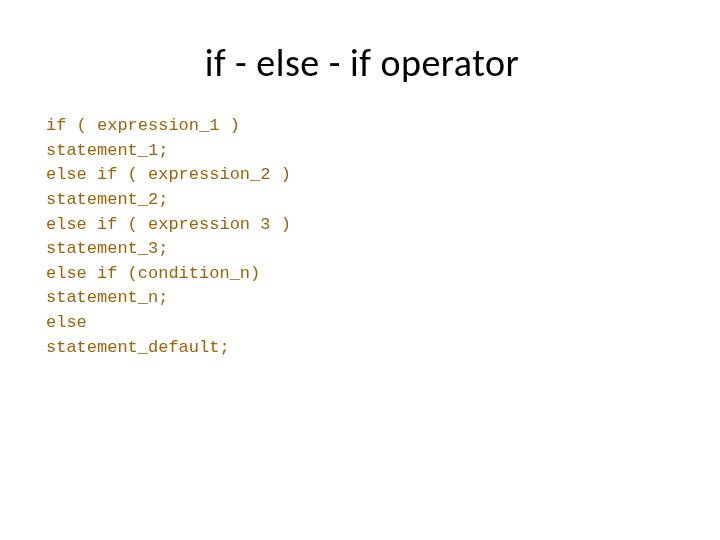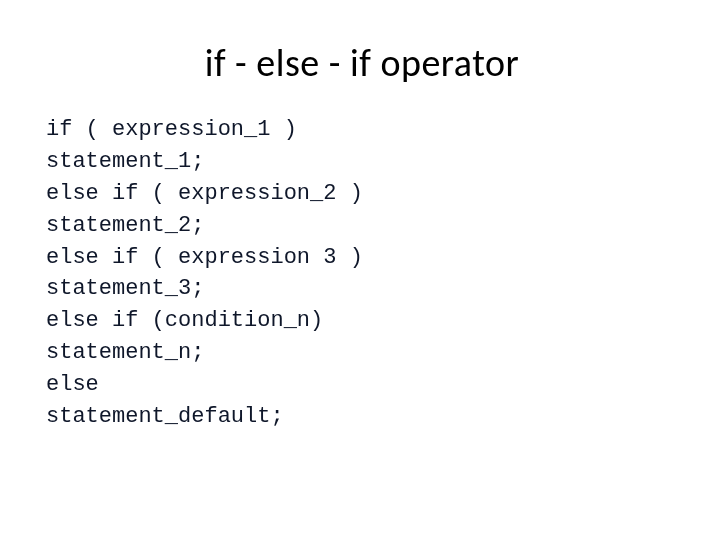--- a/index.html
+++ b/index.html
@@ -31,23 +31,23 @@
     margin: 0 0 16px 0;
     padding-left: 2px;
     text-indent: 0;
   }
   .body-text .line2 {
     display: block;
     padding-left: 28px;
   }
   .code-block {
     font-family: "Courier New", Courier, monospace;
-    font-size: 22px;
+    font-size: 17px;
     line-height: 1.45;
-    color: #0f172a;
+    color: #a16207;
     white-space: pre;
     padding-left: 2px;
   }
 </style>
 </head>
 <body>
 
 <div class="slide">
 
   <h1 class="title">if - else - if operator</h1>

